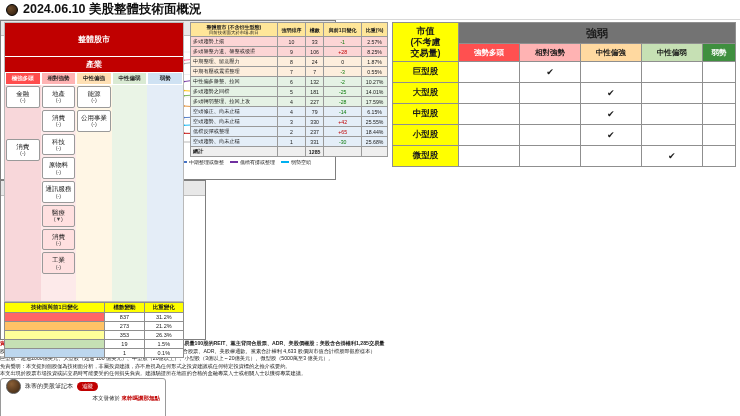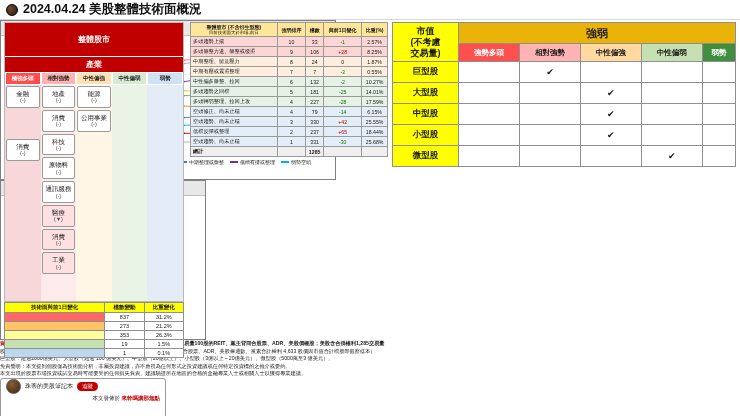--- a/index.html
+++ b/index.html
@@ -80,21 +80,21 @@
   .row-peach{ background:#fdeedd; }
   .row-mint { background:#e5f2e5; }
   .row-blue { background:#e4eef8; }
   .row-grey { background:#efefef; font-weight:bold;}
 
   
   #matrix { left:392px; top:2px; width:344px; }
   #matrix table { border-collapse:collapse; width:100%; font-size:7px; }
   #matrix td, #matrix th { border:1px solid #8f8f8f; text-align:center; }
   #matrix .corner { background:#ffff00; font-weight:bold; font-size:9px; padding:3px 12px; width:66px; line-height:1.2; }
-  #matrix .topttl { background:#eab308; font-weight:bold; font-size:11px; padding:2px; }
+  #matrix .topttl { background:#737373; font-weight:bold; font-size:11px; padding:2px; }
   #matrix .h-red { background:#ff5050; color:#fff; font-weight:bold; font-size:7.5px; padding:3px 1px;}
   #matrix .h-pink{ background:#ffb3b3; font-weight:bold; font-size:7.5px;}
   #matrix .h-org { background:#ffd9a0; font-weight:bold; font-size:7.5px;}
   #matrix .h-grn { background:#c6e0b4; font-weight:bold; font-size:7.5px;}
   #matrix .h-dgrn{ background:#3f8f3f; color:#fff; font-weight:bold; font-size:7.5px;}
   #matrix .rowlbl { background:#ffff00; font-weight:bold; font-size:8.5px; padding:4px 2px; }
   #matrix .chk { font-size:9px; }
 
   
   #chart-left { left:190px; top:188px; width:336px; height:160px; border:1px solid #7f7f7f; background:#fff; }
@@ -119,21 +119,21 @@
   #searchbox .nm { font-size:6px; }
   #searchbox .btn { background:#c00000; color:#fff; font-size:5.5px; border-radius:7px; padding:1px 5px; }
   #searchbox .lnk { font-size:5.5px; color:#222; text-align:right; padding:1px 5px 0 0; }
   #searchbox .lnk b { color:#c00000; }
 </style>
 </head>
 <body>
 
 <div class="title-bar">
   <div class="logo"></div>
-  <div class="t">2024.04.24 美股整體技術面概況</div>
+  <div class="t">2024.06.10 美股整體技術面概況</div>
 </div>
 
 <div class="canvas">
 
   <div class="panel bordered" id="left-col">
     <div class="hdr-red">整體股市</div>
     <div class="hdr-red2">產業</div>
     <div class="strength-row">
       <div class="s1">極強多頭</div>
       <div class="s2">相對強勢</div>

